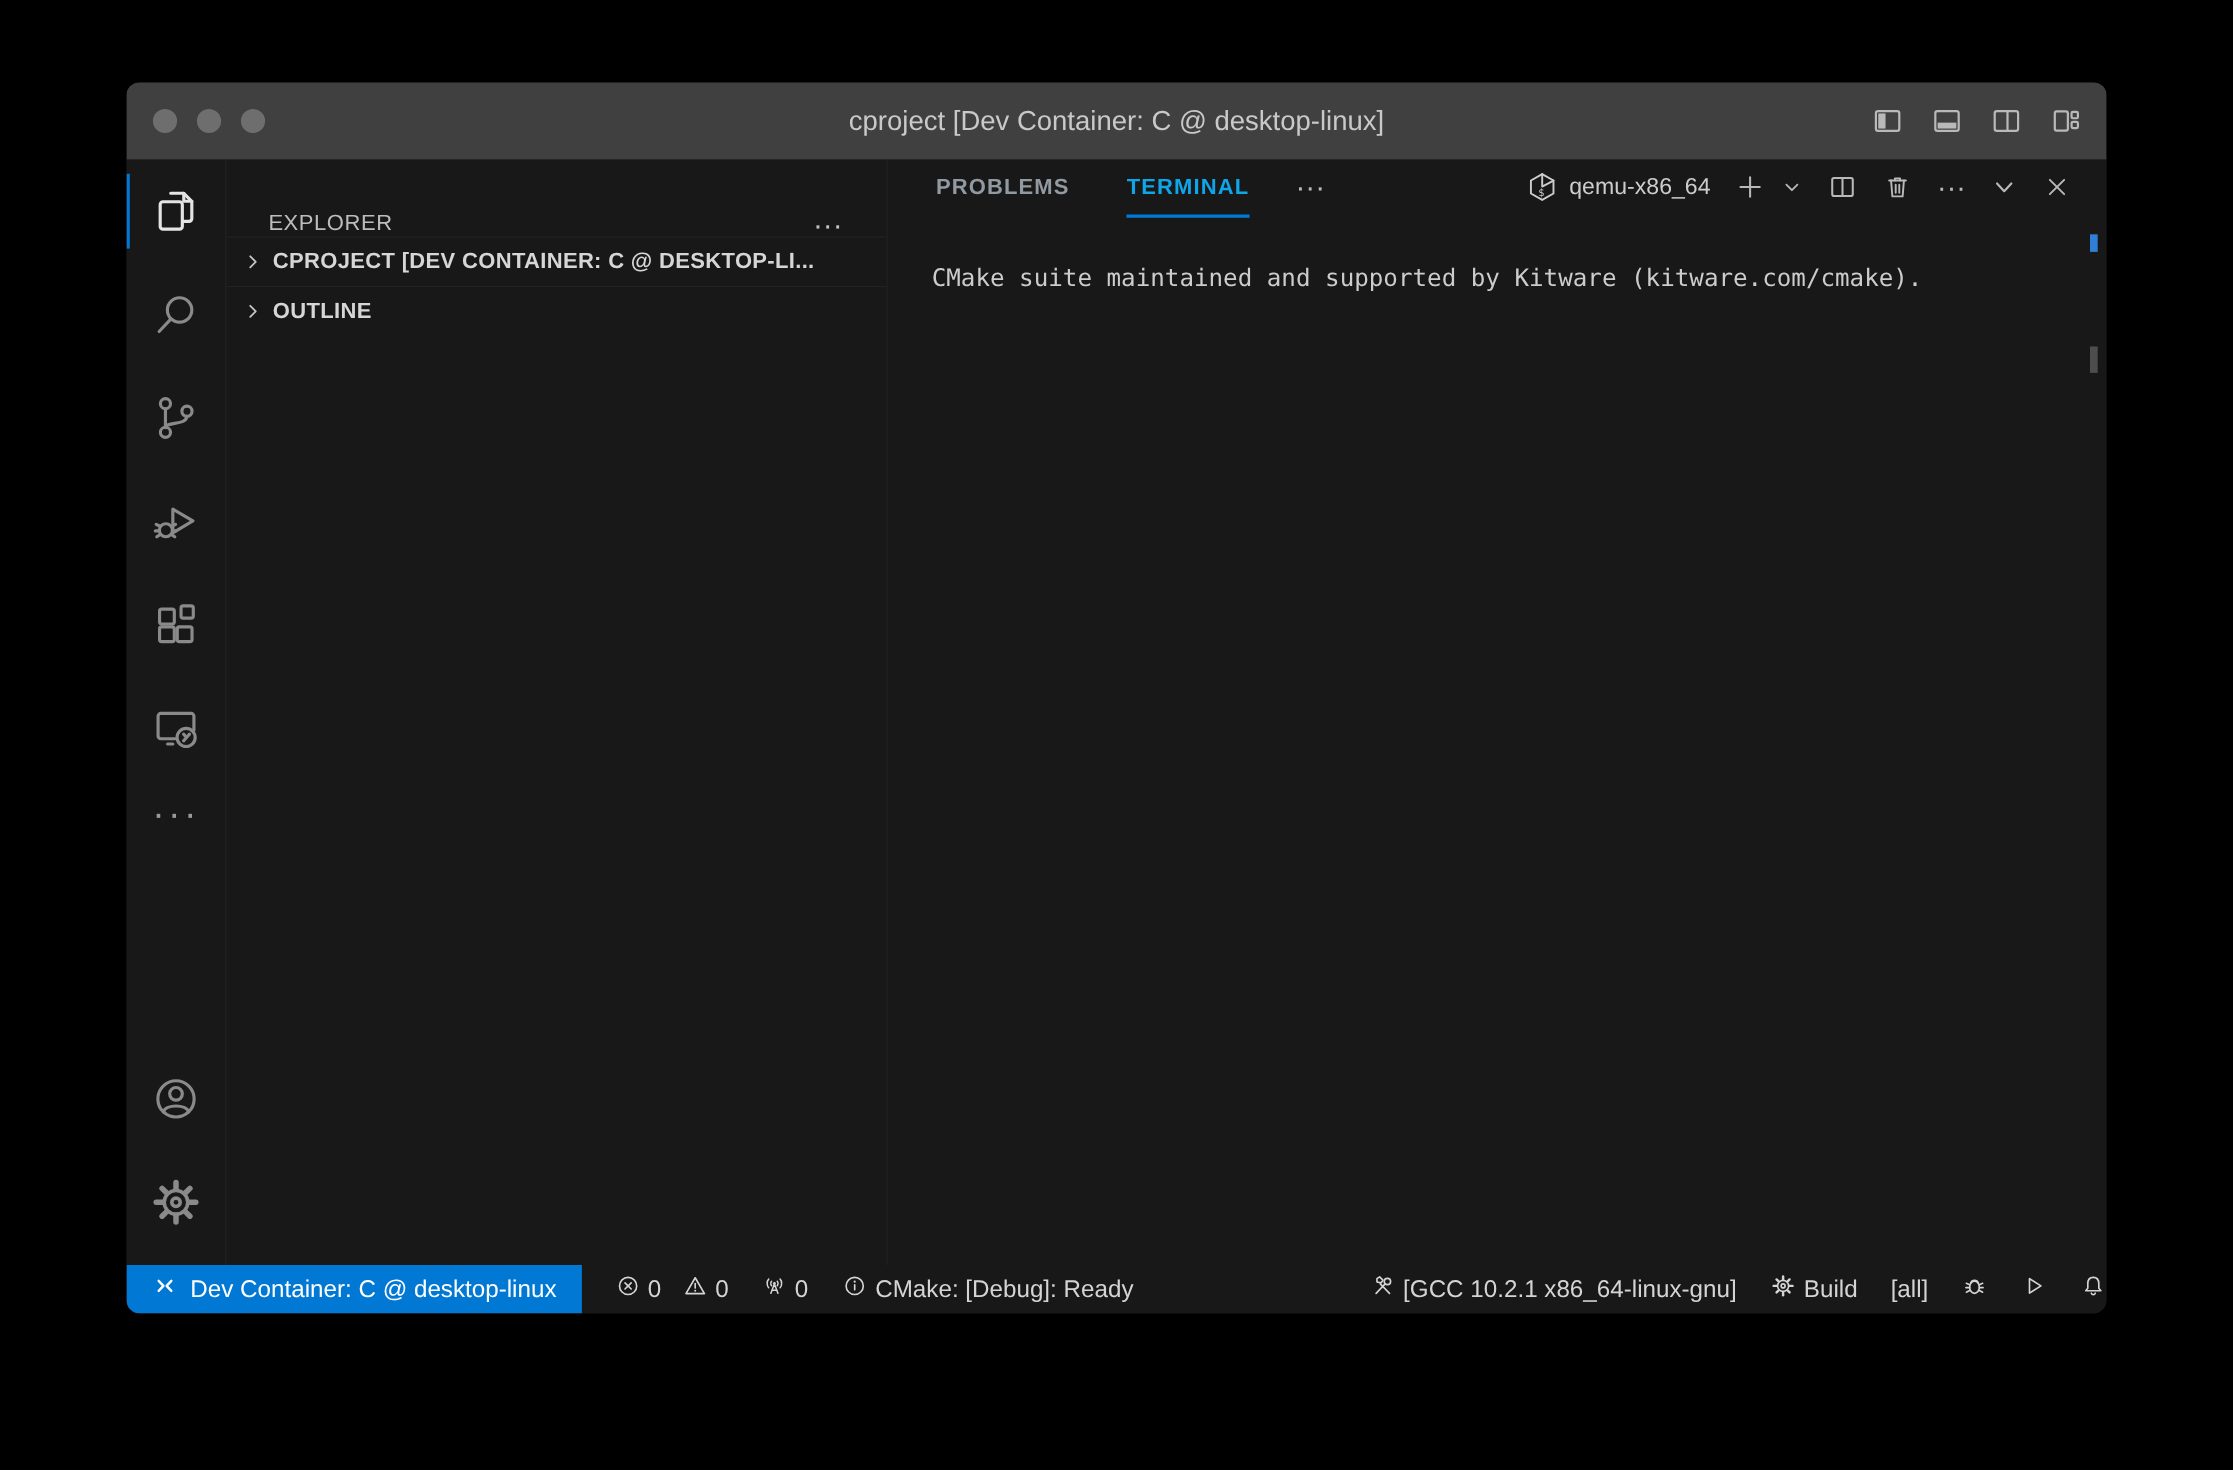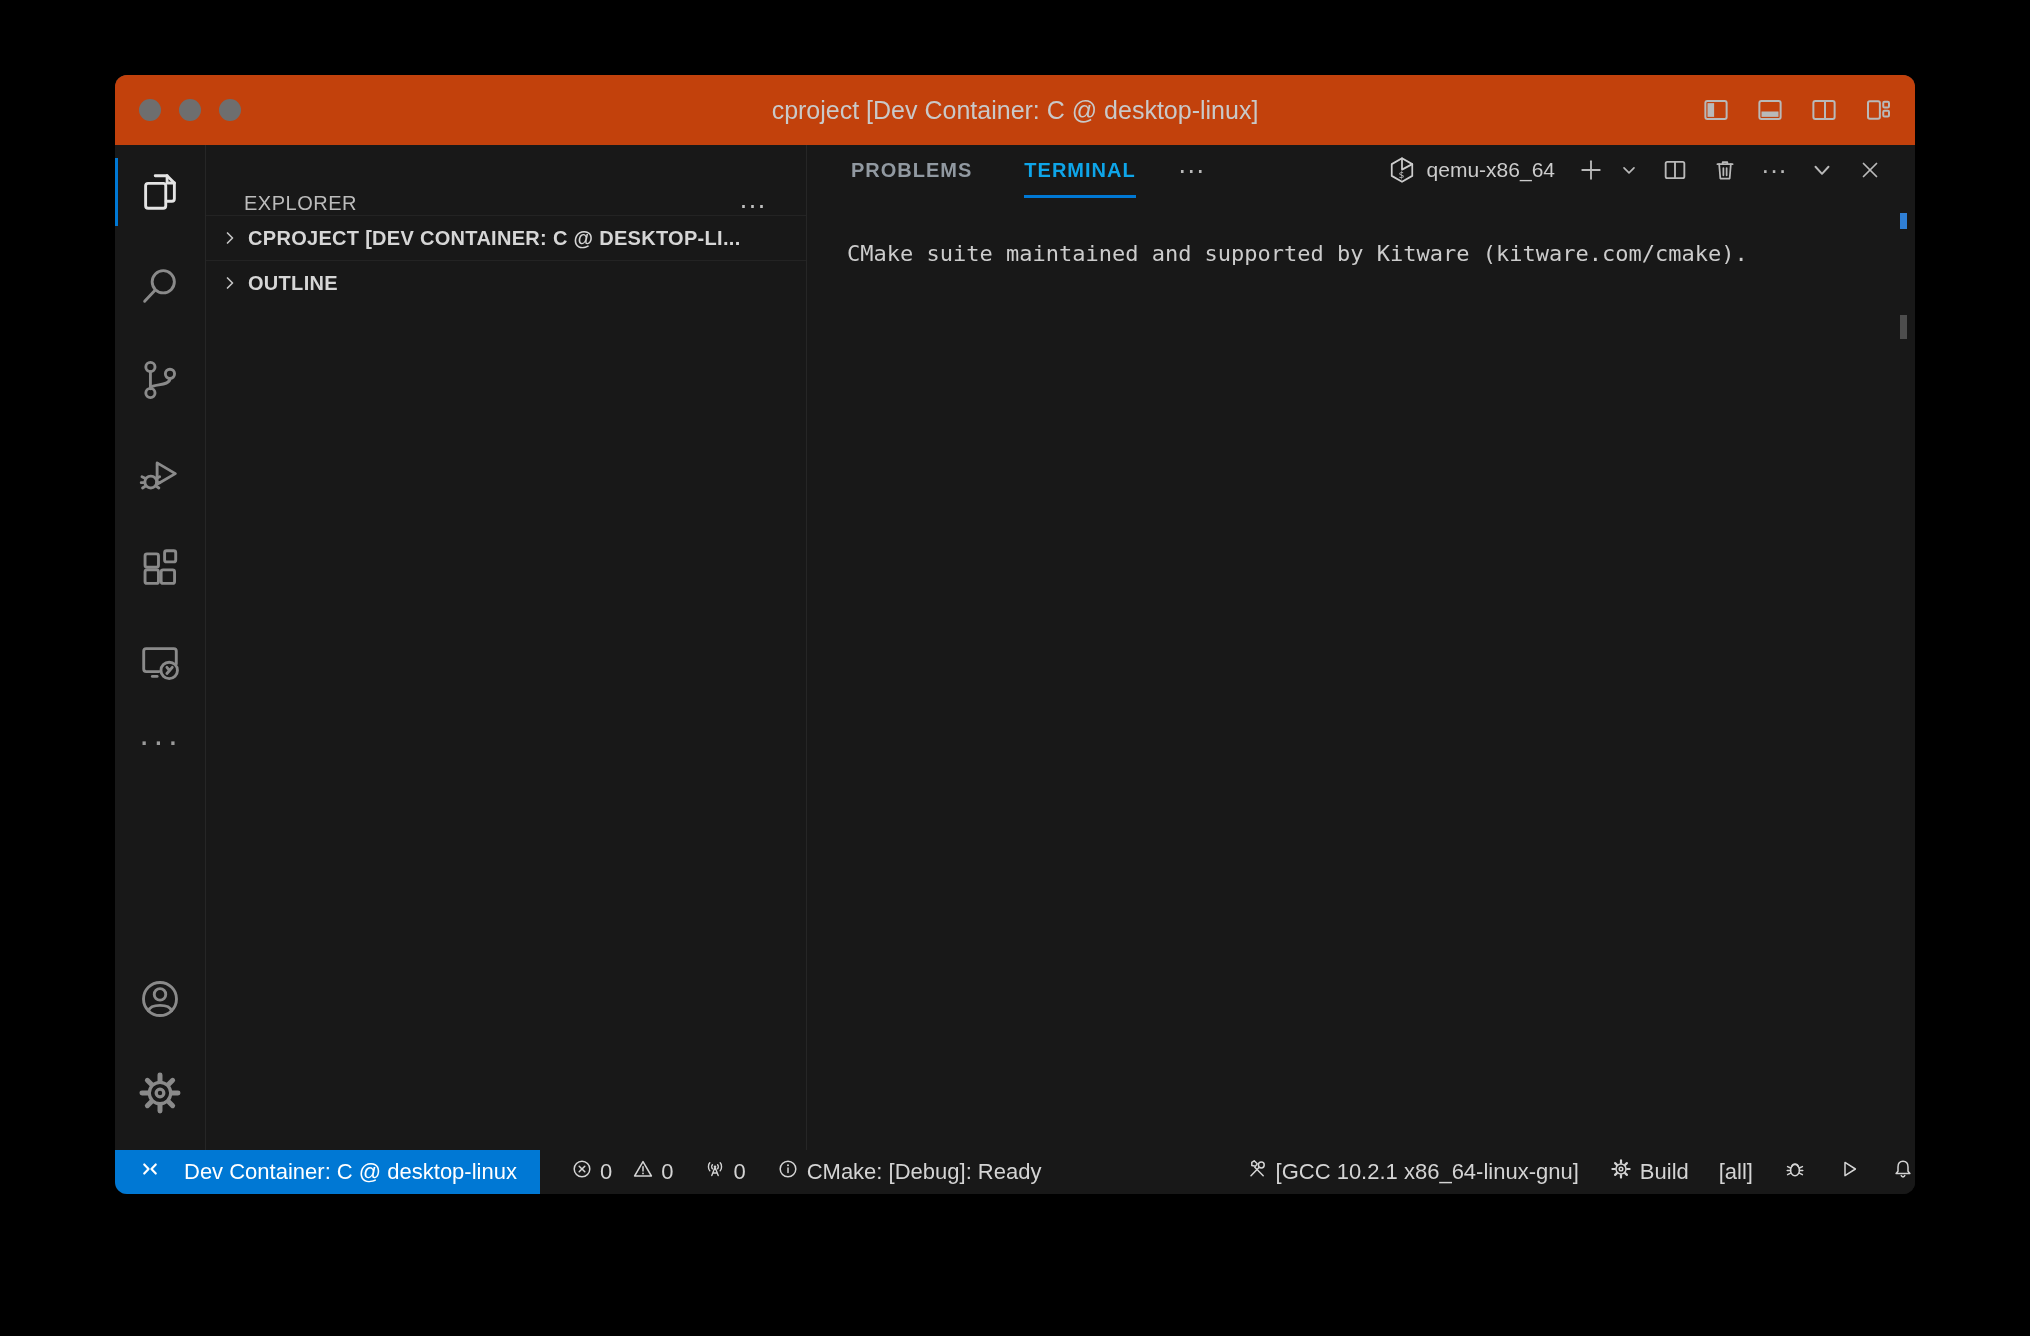--- a/index.html
+++ b/index.html
@@ -2,21 +2,21 @@
 <html style="--accent: #0078d4; --remote-bg: #0078d4; --term-fg: #cccccc; --term-green: #23d18b; --term-blue: #3b8eea; --term-cyan: #11a8cd; --term-red: #f14c4c; --deco-blue: #2f7fd6;"><head>
 <meta charset="utf-8">
 <style>
   html,body{margin:0;padding:0;background:#000;}
   .screen{position:relative;width:2030px;height:1336px;background:#000;overflow:hidden;
           font-family:"Liberation Sans",sans-serif;-webkit-font-smoothing:antialiased;}
   .window{position:absolute;left:115px;top:75px;width:1800px;height:1119px;background:#181818;
           border-radius:12px;overflow:hidden;box-shadow:inset 0 1px 0 rgba(255,255,255,.22),0 20px 60px rgba(0,0,0,.6);}
 
   
-  .titlebar{position:relative;height:70px;background:#c2410c;border-bottom:1px solid #2b2b2b;}
+  .titlebar{position:relative;height:70px;background:#404040;border-bottom:1px solid #2b2b2b;}
   .traffic{position:absolute;left:24px;top:0;bottom:0;display:flex;align-items:center;gap:18px;}
   .tl{width:22px;height:22px;border-radius:50%;background:#6e6e6e;}
   .title{position:absolute;left:0;right:0;top:0;line-height:70px;text-align:center;color:#c9c9c9;
          font-size:25px;font-weight:500;pointer-events:none;}
   .tb-actions{position:absolute;right:22px;top:0;bottom:0;display:flex;align-items:center;gap:24px;color:#b9b9b9;}
   .tb-actions svg{display:block;}
 
   
   .main{position:absolute;top:70px;left:0;right:0;bottom:44px;display:flex;}
 
@@ -63,21 +63,21 @@
   .dot.outline{width:10px;height:10px;border:2px solid #6d6d6d;background:transparent;}
   .fg{color:var(--term-fg);} .green{color:var(--term-green);} .blue{color:var(--term-blue);}
   .cyan{color:var(--term-cyan);} .red{color:var(--term-red);} .b{font-weight:700;}
   .cursor{display:inline-block;width:13px;height:25px;background:#c8c8c8;vertical-align:text-bottom;}
   .mark-cmd{position:absolute;top:68px;right:8px;width:7px;height:16px;background:var(--deco-blue);}
   .scroll-thumb{position:absolute;top:170px;right:8px;width:7px;height:24px;background:#4d4d4d;}
 
   
   .statusbar{position:absolute;left:0;right:0;bottom:0;height:44px;background:#181818;display:flex;
              align-items:center;color:#d4d4d4;font-size:22px;}
-  .remote{height:100%;background:var(--remote-bg);color:#fff;display:flex;align-items:center;gap:22px;
+  .remote{height:100%;background:var(--remote-bg);color:#fff;display:flex;align-items:center;gap:11px;
           padding:0 23px;font-weight:500;}
   .sitem{display:flex;align-items:center;gap:7px;margin-left:30px;color:#d4d4d4;}
   .sitem .n{margin-left:-1px;}
   .warnpart{display:flex;align-items:center;gap:7px;margin-left:12px;}
   .sright{margin-left:auto;display:flex;align-items:center;gap:30px;}
   .sright .sitem{margin-left:0;}
   svg{stroke-linecap:round;stroke-linejoin:round;}
 </style>
 </head>
 <body>

